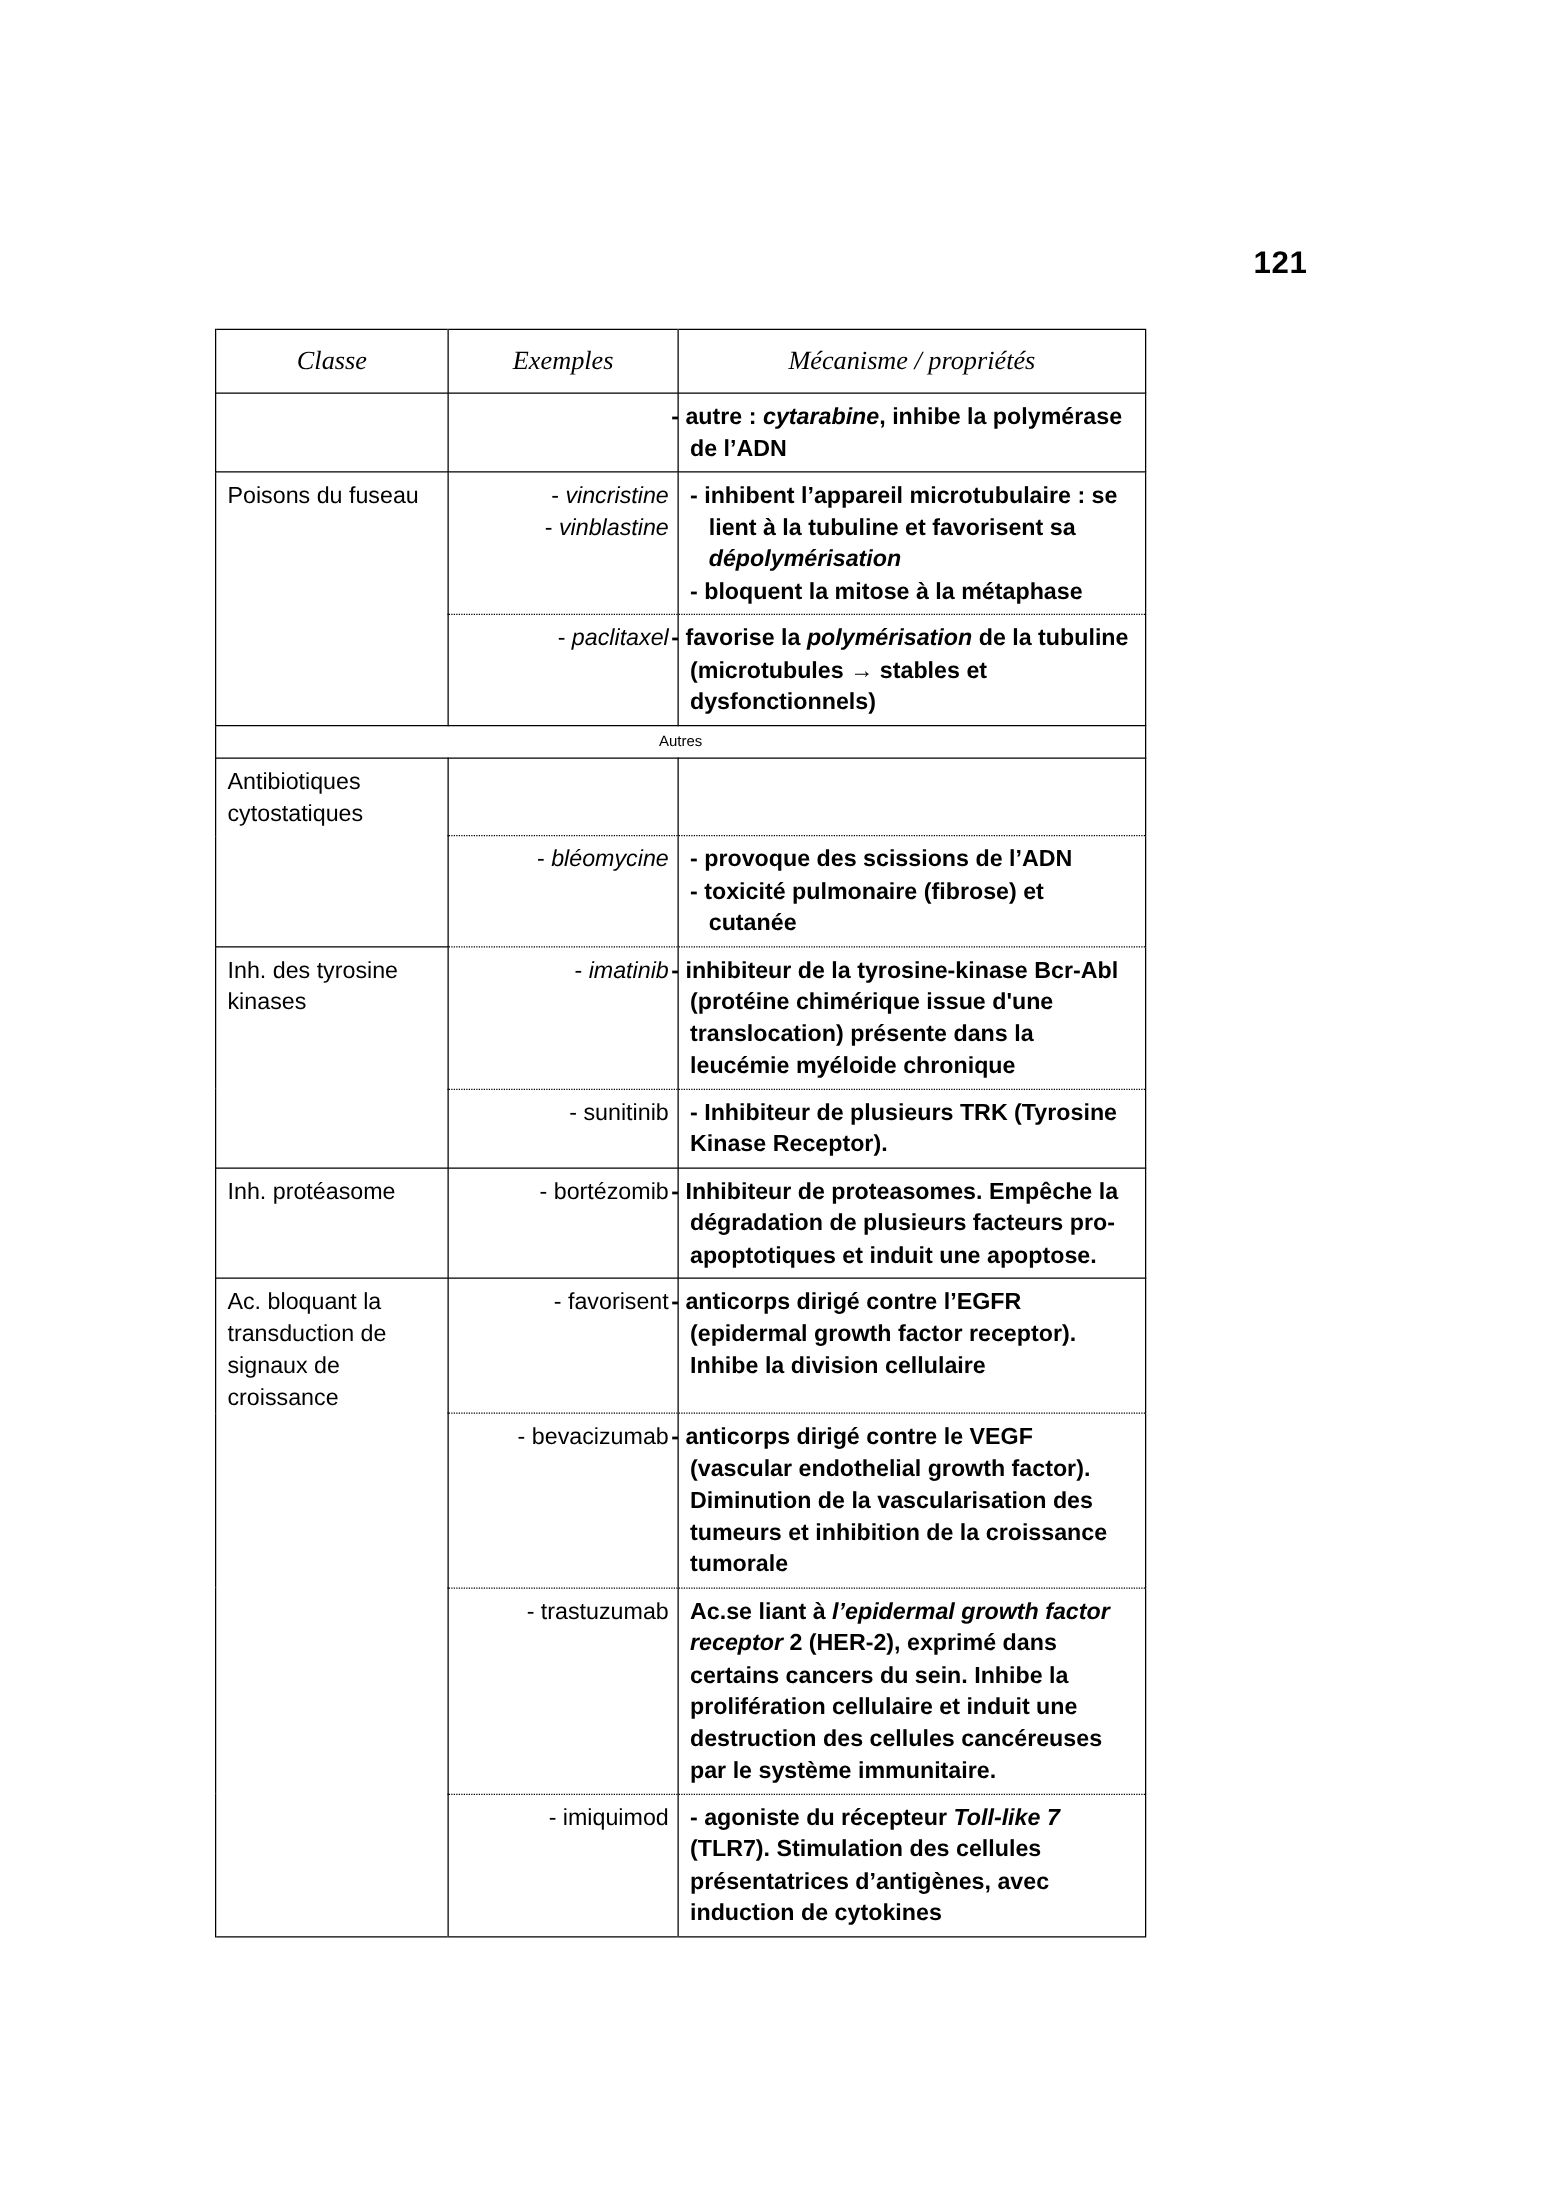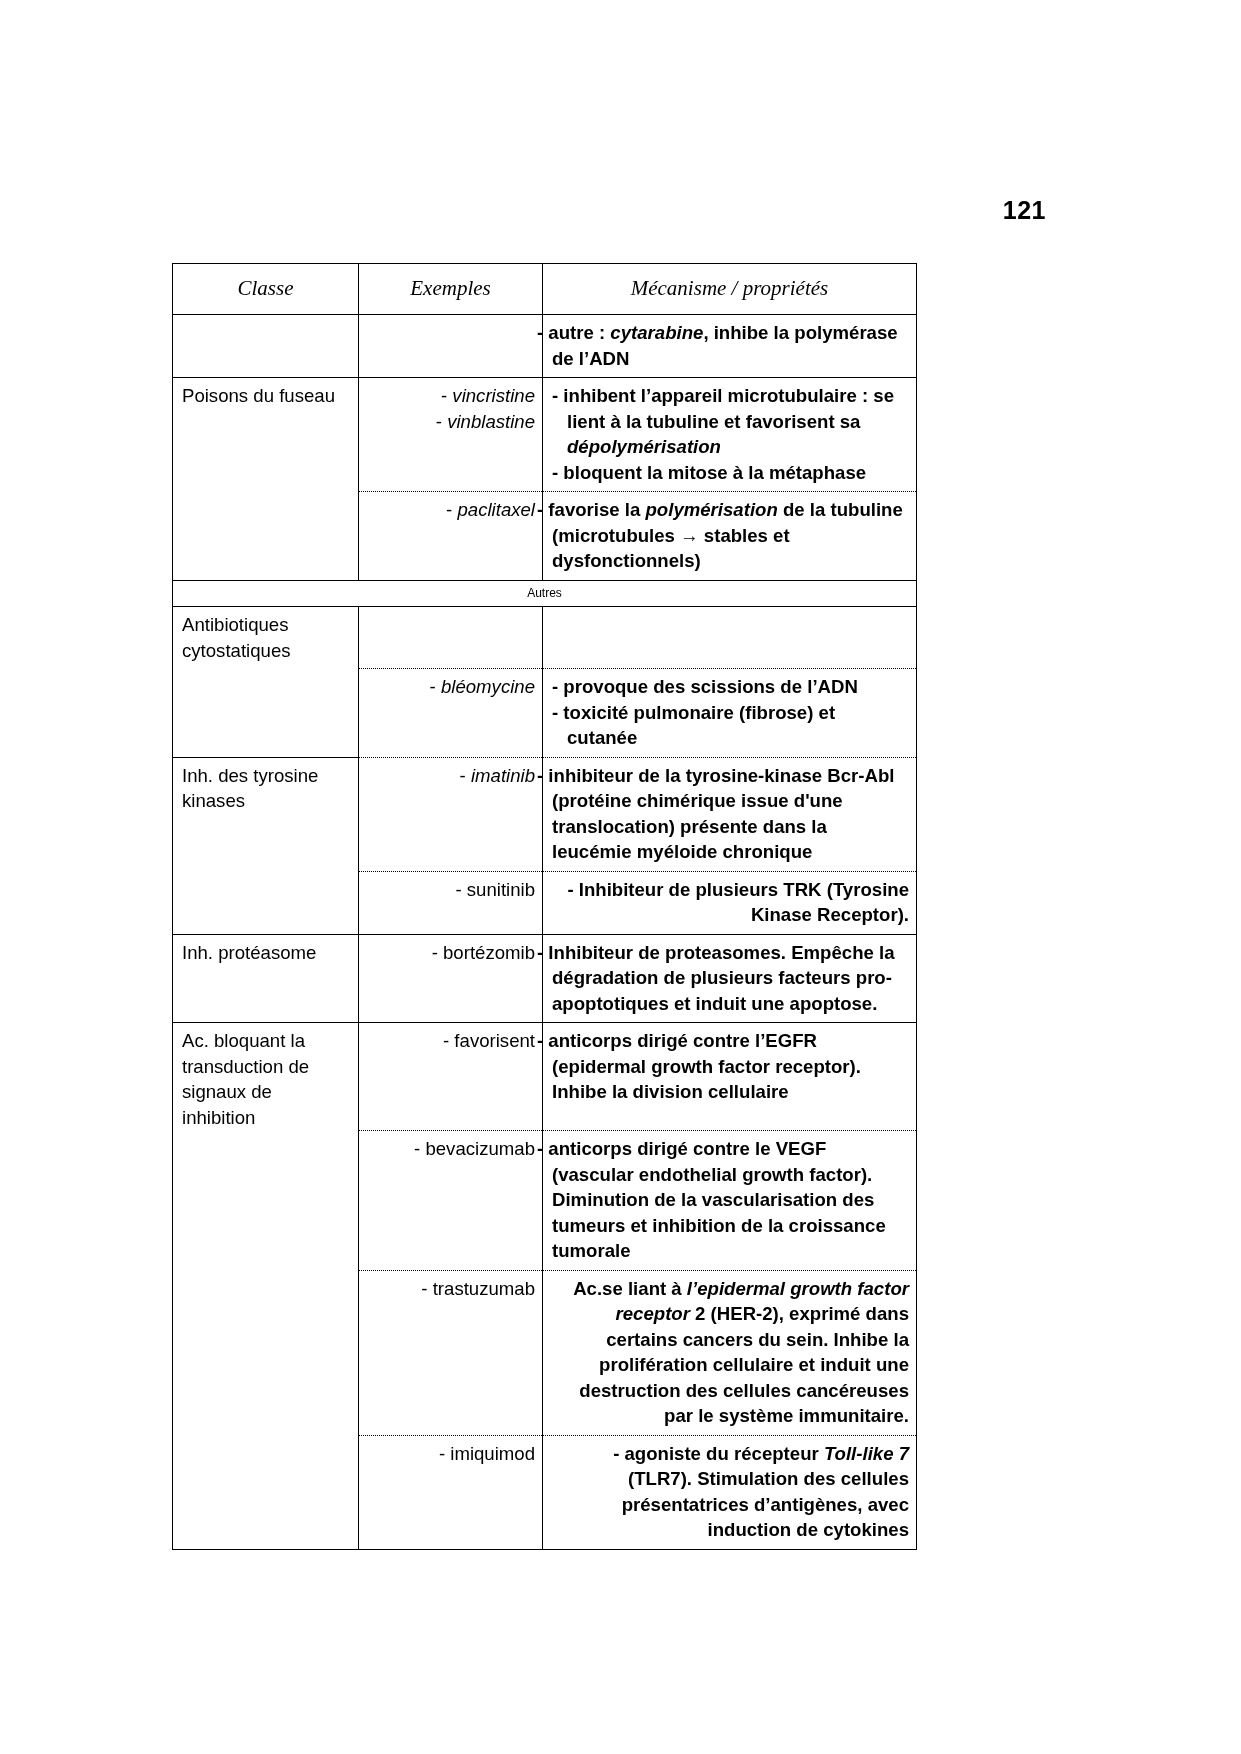--- a/index.html
+++ b/index.html
@@ -74,21 +74,21 @@
   }
   .cell.classe  { padding-left: 9px; }
   .cell.ex      { padding-left: 10px; text-align: right; }
   .cell.mec     { padding-left: 9px; font-weight: bold; }
 
   
   .hang {
     padding-left: 15px;
     text-indent: -15px;
   }
-  .flat { padding-left: 0; text-indent: 0; text-align: right; }
+  .flat { padding-left: 0; text-indent: 0; }
 
   i, .it { font-style: italic; }
 
   
   .bt-solid  { border-top: 1.6px solid #000 !important; }
   .bb-solid  { border-bottom: 1.6px solid #000 !important; }
   .bb-dot    { border-bottom: 1.5px dotted #000 !important; }
 
   
   td.autres-band {
@@ -225,21 +225,21 @@
       <div class="cell mec hang">- Inhibiteur de proteasomes. Empêche la dégradation de plusieurs facteurs pro-apoptotiques et induit une apoptose.</div>
     </td>
   </tr>
 
   <tr>
     <td rowspan="4">
       <div class="cell classe">
         <div>Ac. bloquant la</div>
         <div>transduction de</div>
         <div>signaux de</div>
-        <div>inhibition</div>
+        <div>croissance</div>
       </div>
     </td>
     <td class="bb-dot">
       <div class="cell ex" style="min-height:96px">- favorisent</div>
     </td>
     <td class="bb-dot">
       <div class="cell mec hang" style="min-height:96px">- anticorps dirigé contre l’EGFR (epidermal growth factor receptor). Inhibe la division cellulaire</div>
     </td>
   </tr>
 

